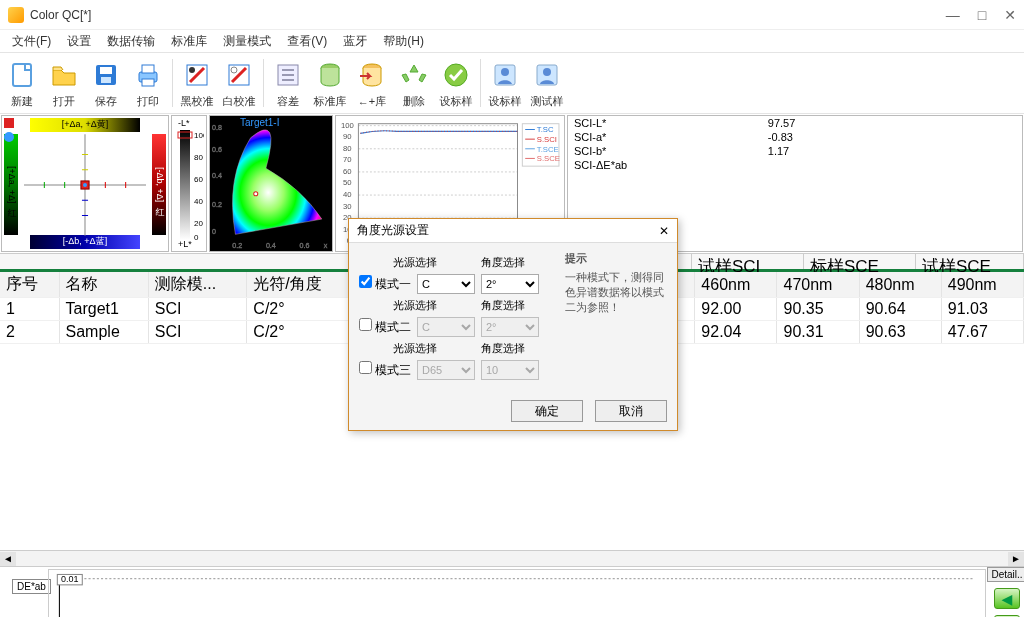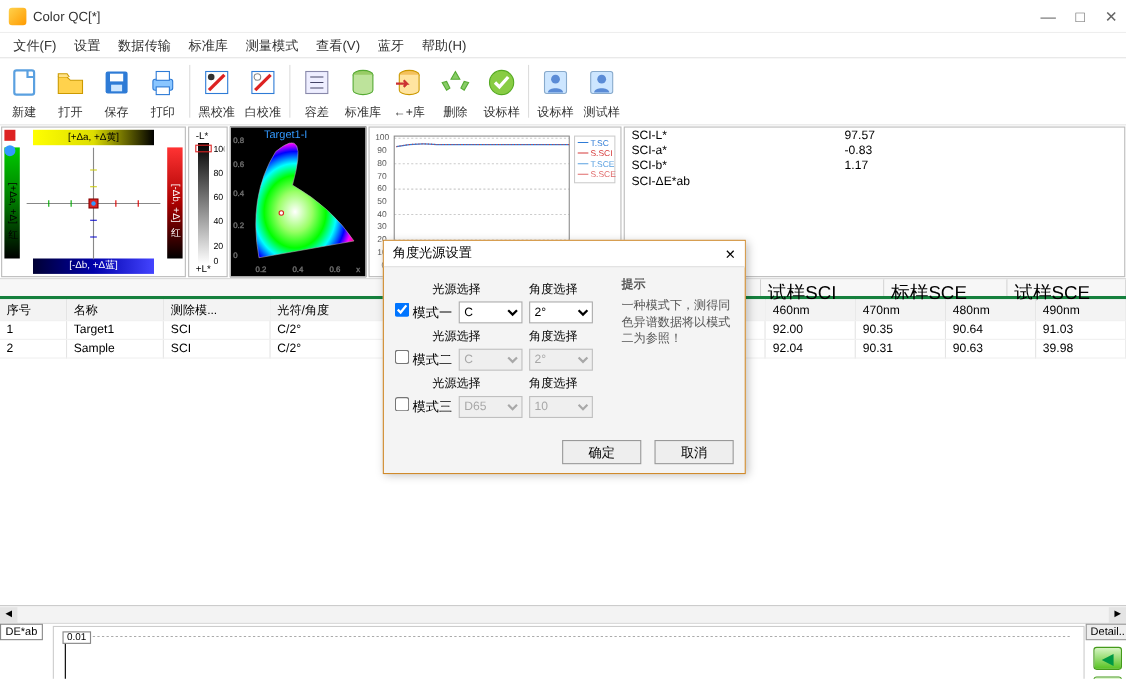--- a/index.html
+++ b/index.html
@@ -23,31 +23,31 @@
 .panel.p4 { width:230px; }
 .panel.p5 { flex:1; }
 .axis-label { position:absolute; font-size:9px; color:#000; }
 .param-table { font-size:11px; width:100%; border-collapse:collapse; }
 .param-table th, .param-table td { padding:1px 6px; text-align:left; white-space:nowrap; }
 .param-table th { background:#f3f3f3; font-weight:normal; }
 
 .status-strip { height:18px; display:flex; font-size:17px; border-bottom:3px solid #15803d; }
 .status-strip div { border-right:1px solid #ccc; padding:1px 6px; background:#f7f7f7; }
 
-.datagrid { height:278px; overflow:auto; font-size:11px; position:relative; }
+.datagrid { height:278px; overflow:auto; font-size:16px; position:relative; }
 .datagrid table { border-collapse:collapse; width:100%; }
 .datagrid th, .datagrid td { border-right:1px solid #e4e4e4; border-bottom:1px solid #f0f0f0; padding:2px 6px; text-align:left; white-space:nowrap; }
 .datagrid th { background:#f3f3f3; font-weight:normal; position:sticky; top:0; }
 
 .hscroll { height:16px; background:#f3f3f3; border-top:1px solid #ccc; display:flex; align-items:center; }
 .hscroll .arrow { width:16px; height:14px; background:#e4e4e4; text-align:center; font-size:10px; line-height:14px; }
 .hscroll .track { flex:1; height:14px; background:#f3f3f3; }
 
 .bottom-area { height:70px; display:flex; border-top:1px solid #ccc; }
-.bottom-area .tab { position:absolute; font-size:10px; padding:1px 4px; border:1px solid #888; background:#fff; margin:0; }
+.bottom-area .tab { position:absolute; font-size:10px; padding:1px 4px; border:1px solid #888; background:#fff; margin:12px; }
 .bottom-chart { flex:1; border:1px solid #ccc; margin:2px 4px; position:relative; }
 .bottom-right { width:34px; display:flex; flex-direction:column; align-items:center; justify-content:center; gap:6px; }
 .navarrow { width:26px; height:22px; background:linear-gradient(#d7f5c4,#58c322); border:1px solid #449a1a; border-radius:3px; display:flex; align-items:center; justify-content:center; color:#094; font-size:14px; }
 
 
 .modal { position:absolute; left:348px; top:218px; width:330px; background:#f4f4f4; border:1px solid #d08a2b; box-shadow:2px 2px 8px rgba(0,0,0,0.25); z-index:100; }
 .modal .m-title { height:24px; display:flex; align-items:center; justify-content:space-between; padding:0 8px; font-size:12px; background:#fff; border-bottom:1px solid #ddd; }
 .modal .m-body { padding:8px 10px; font-size:12px; display:flex; }
 .modal .m-left { width:200px; }
 .modal .m-right { flex:1; font-size:11px; color:#555; padding-left:6px; }
@@ -428,21 +428,21 @@
           <td>SCI</td>
           <td>C/2°</td>
           <td>97.57</td>
           <td>0.09</td>
           <td>1.1</td>
           <td>91.72</td>
           <td>92.05</td>
           <td>92.04</td>
           <td>90.31</td>
           <td>90.63</td>
-          <td>39.98</td>
+          <td>47.67</td>
         </tr>
       </tbody>
     </table>
 </div>
 
 <div class="hscroll">
   <div class="arrow">◄</div>
   <div class="track"></div>
   <div class="arrow">►</div>
 </div>

